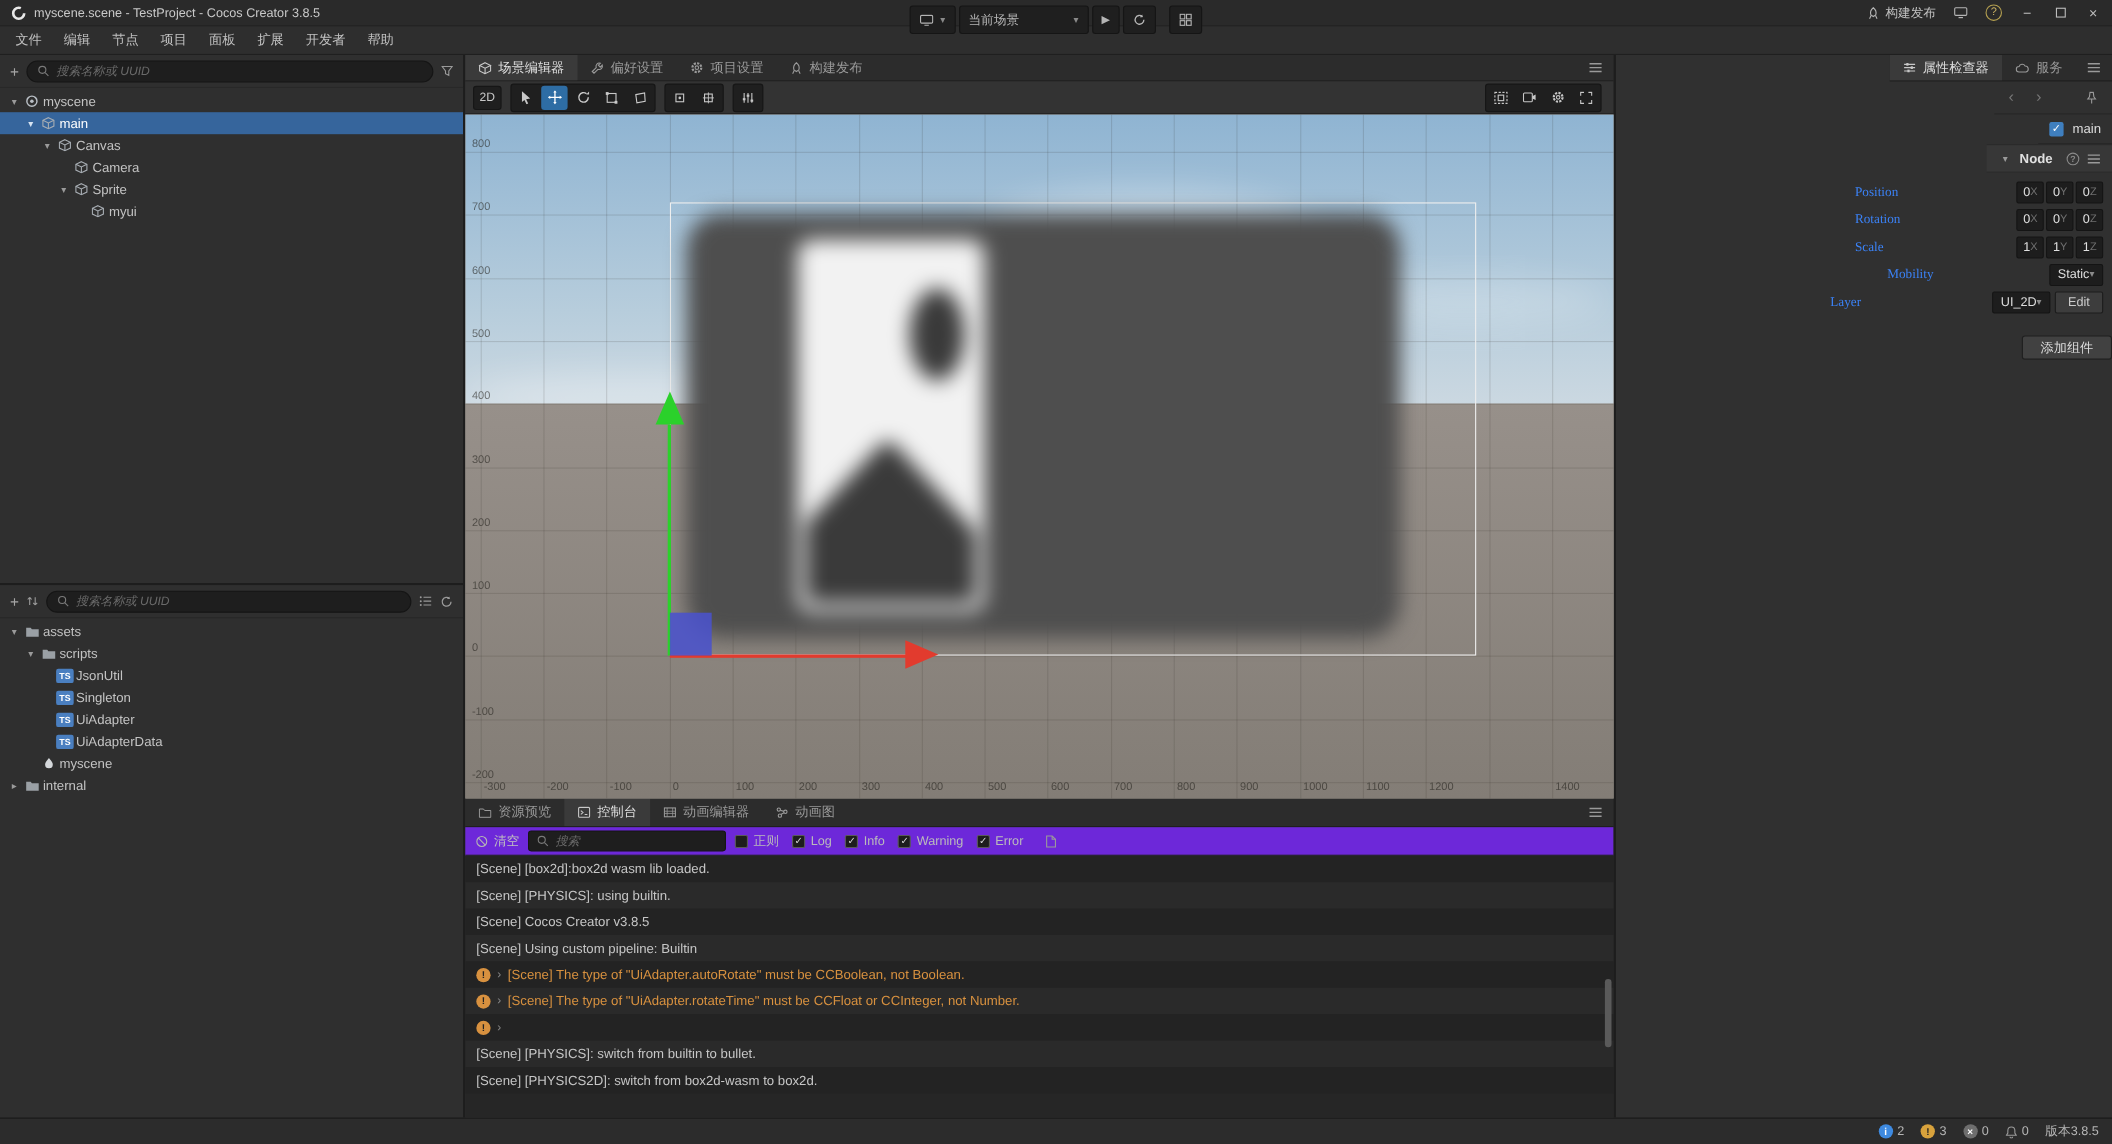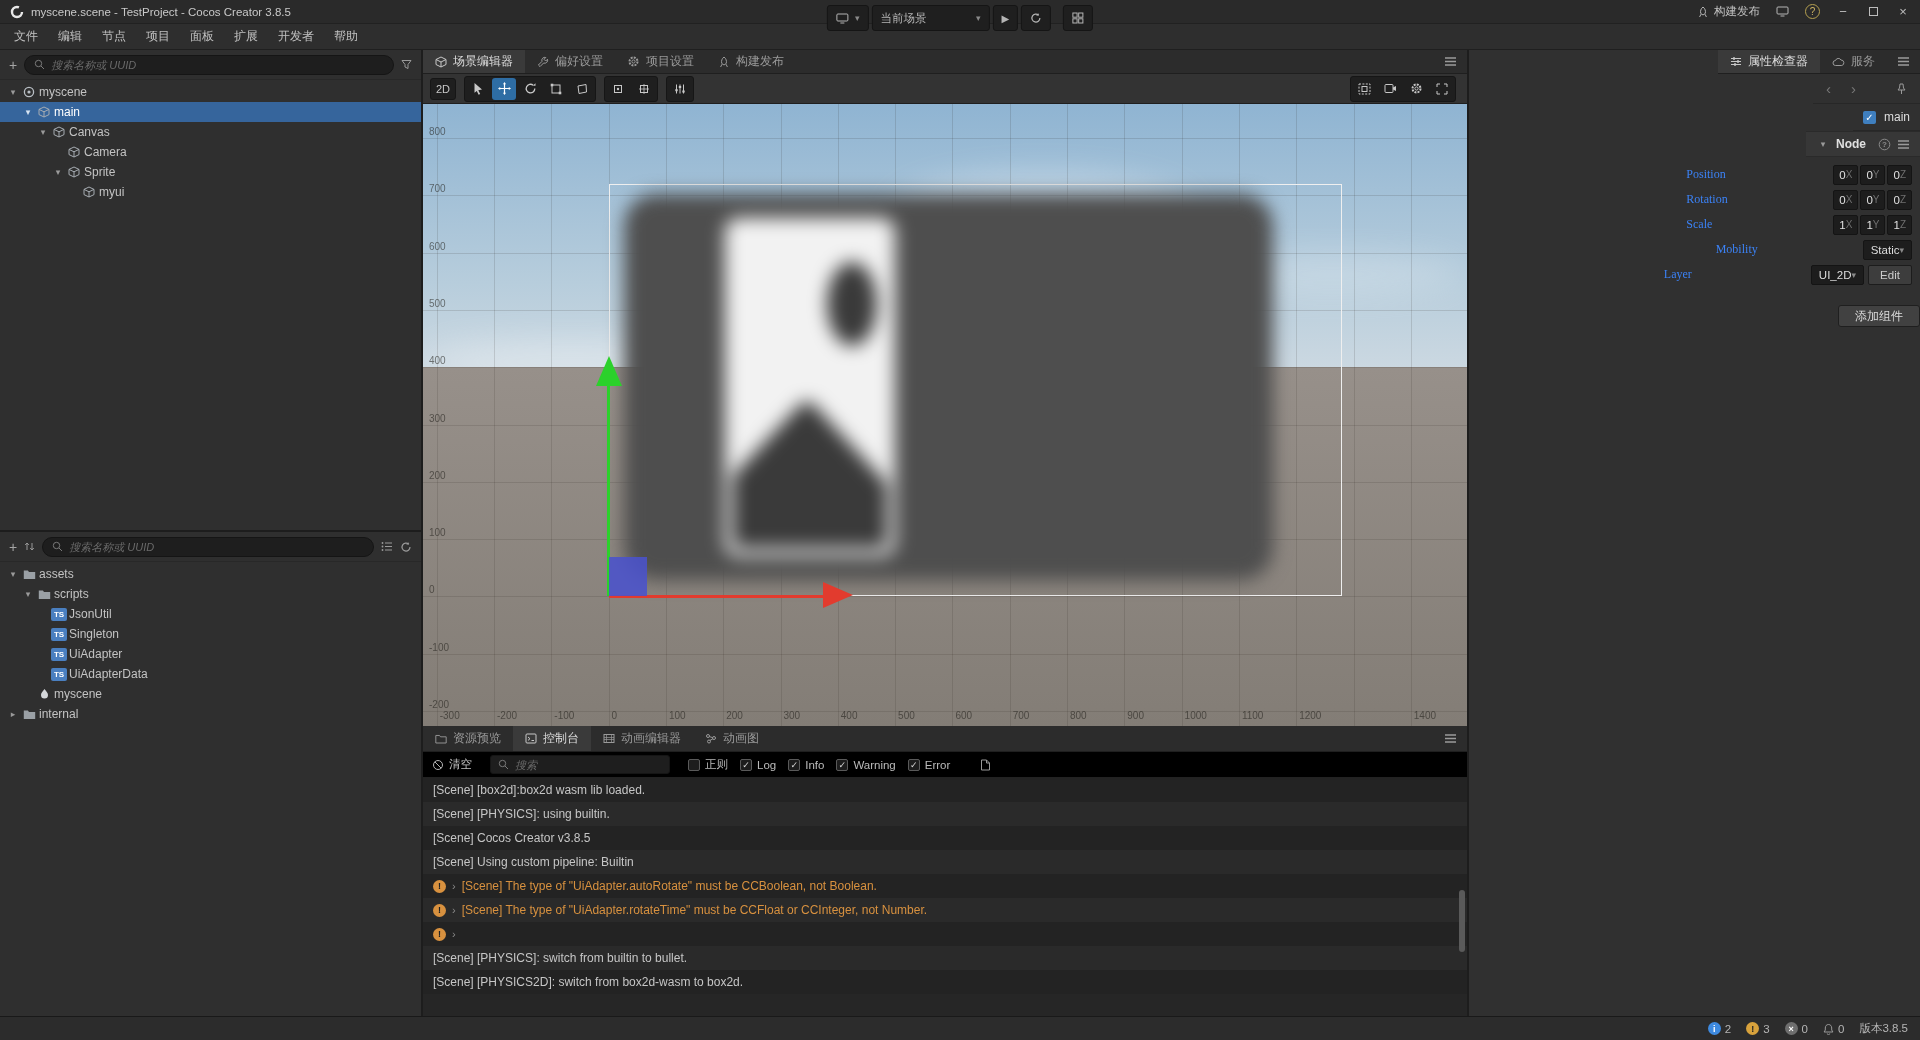--- a/index.html
+++ b/index.html
@@ -80,21 +80,21 @@
   .sprite-img { position:absolute; left:101px; top:24px; width:170px; height:338px; background:#f2f2f2; border-radius:14px; }
   .gz { position:absolute; }
   .gz-line-v { left:184.1px; top:282px; width:3px; height:210px; background:#2bd12b; }
   .gz-head-v { left:172.6px; top:252px; width:0; height:0; border-left:13px solid transparent; border-right:13px solid transparent; border-bottom:30px solid #2bd12b; }
   .gz-line-h { left:185.6px; top:491px; width:215px; height:3px; background:#e23b2e; }
   .gz-head-h { left:400px; top:478px; width:0; height:0; border-top:13px solid transparent; border-bottom:13px solid transparent; border-left:30px solid #e23b2e; }
   .gz-square { left:185.6px; top:453px; width:38px; height:39px; background:#4a52cc; opacity:.88; }
   .ruler-label { position:absolute; font-size:10px; color:rgba(35,32,28,.58); }
 
   
-  .console-toolbar { height:26px; flex:none; background:#000000; border-bottom:1px solid #222222; display:flex; align-items:center; gap:18px; padding:0 9px; font-size:11.5px; }
+  .console-toolbar { height:26px; flex:none; background:#6d28d9; border-bottom:1px solid #222222; display:flex; align-items:center; gap:8px; padding:0 9px; font-size:11.5px; }
   .clear-btn { display:flex; align-items:center; gap:5px; color:#c0c0c0; }
   .console-search { width:180px; height:19px; background:#1e1e1e; border:1px solid #151515; border-radius:3px; display:flex; align-items:center; gap:6px; padding:0 7px; }
   .chk { display:flex; align-items:center; gap:5px; color:#bbbbbb; }
   .chk-box { width:12px; height:12px; border:1px solid #5a5a5a; background:#1d1d1d; border-radius:2px; display:flex; align-items:center; justify-content:center; font-size:9px; color:#d8d8d8; }
   #console-logs { height:238px; flex:none; overflow:hidden; background:#262626; position:relative; }
   .log-row { height:24px; flex:none; display:flex; align-items:center; gap:6px; padding:0 10px; color:#c6c6c6; background:#2a2a2a; white-space:nowrap; }
   .log-row.alt { background:#232323; }
   .log-row.warning .log-text { color:#d8913f; }
   .log-row.clipped { margin-top:-12px; }
   .warn-ico { width:13px; height:13px; flex:none; border-radius:50%; background:#d8913f; color:#222; font-size:9px; font-weight:bold; display:flex; align-items:center; justify-content:center; }

